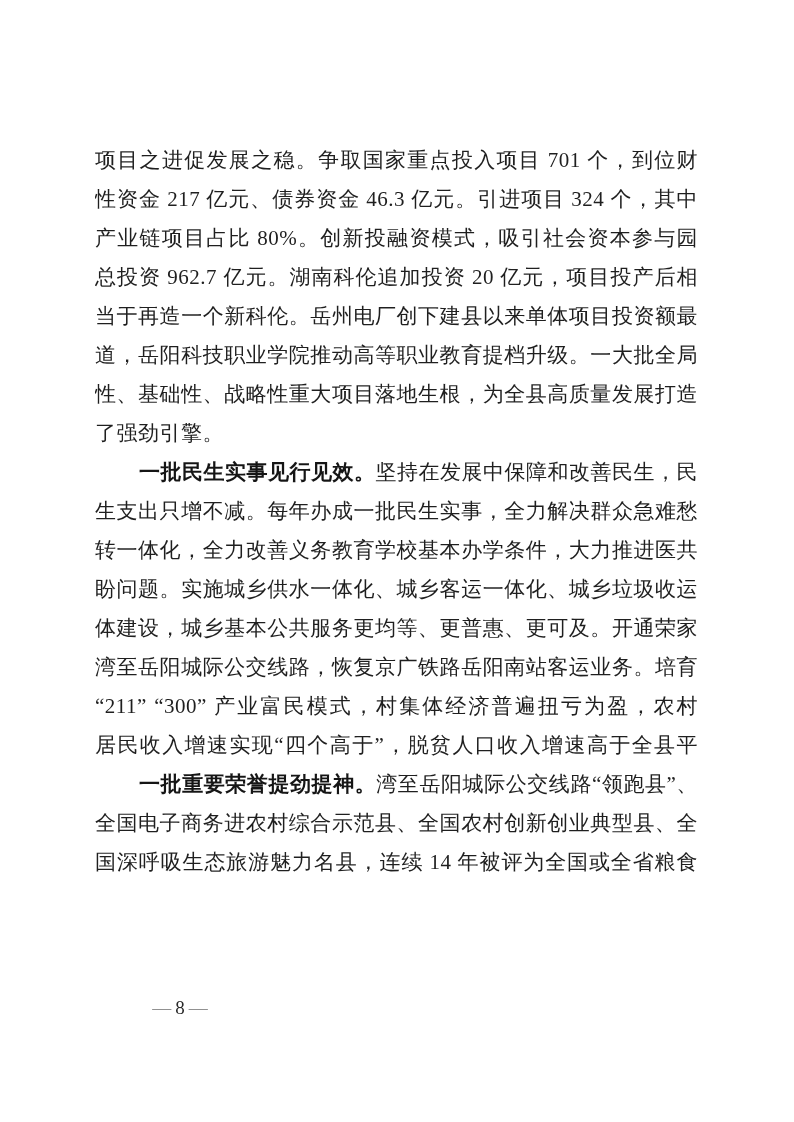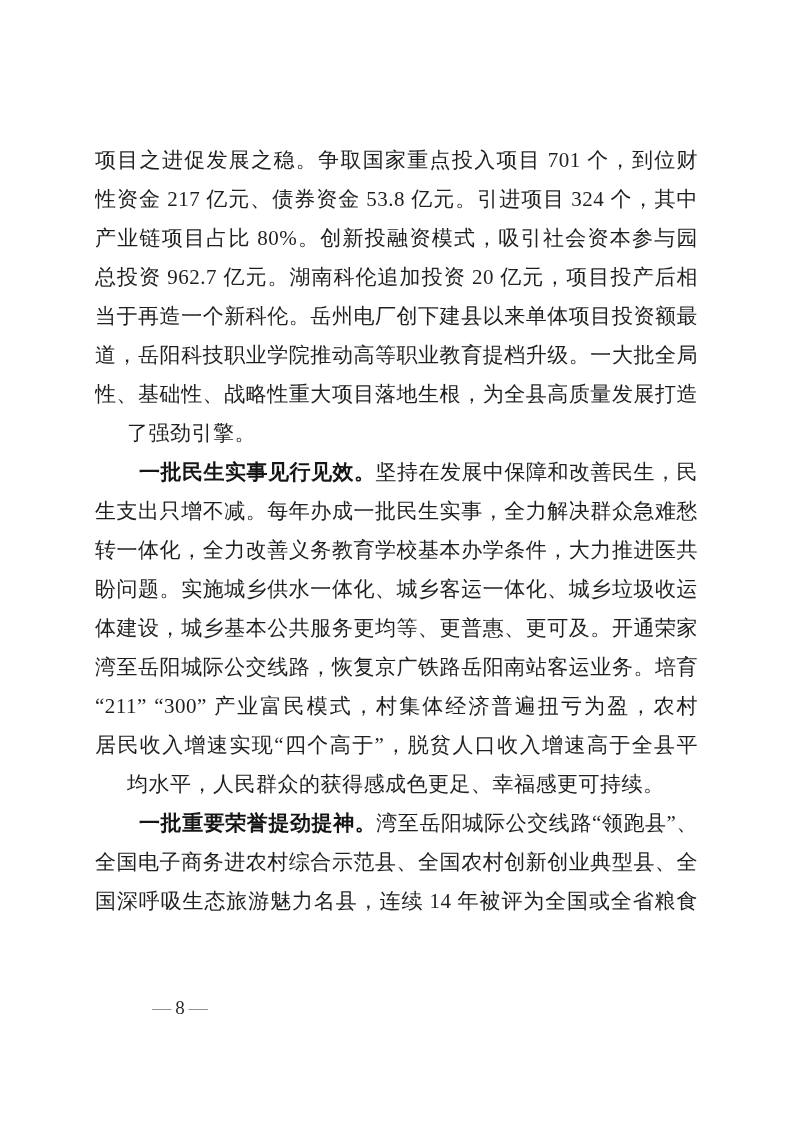--- a/index.html
+++ b/index.html
@@ -29,21 +29,20 @@
     font-size: 21px;
     letter-spacing: 0.5px;
     text-align: justify;
     text-align-last: justify;
     white-space: normal;
     overflow: hidden;
   }
   .line.end {
     text-align: center;
     text-align-last: left;
-    margin-left: 32px;
   }
   .line.indent {
     text-indent: 44px;
   }
   .lead {
     font-weight: bold;
     color: #151515;
   }
   .footer {
     position: absolute;
@@ -66,41 +65,40 @@
 </style>
 </head>
 <body>
 
 <div class="page">
 
   <div class="text-block">
 
     <div>
       <div class="line">项目之进促发展之稳。争取国家重点投入项目 701 个，到位财政</div>
-      <div class="line">性资金 217 亿元、债券资金 53.8 亿元。引进项目 324 个，其中</div>
+      <div class="line">性资金 217 亿元、债券资金 46.3 亿元。引进项目 324 个，其中</div>
       <div class="line">产业链项目占比 80%。创新投融资模式，吸引社会资本参与园区、</div>
       <div class="line">总投资 962.7 亿元。湖南科伦追加投资 20 亿元，项目投产后相</div>
       <div class="line">当于再造一个新科伦。岳州电厂创下建县以来单体项目投资额最</div>
       <div class="line">道，岳阳科技职业学院推动高等职业教育提档升级。一大批全局</div>
       <div class="line">性、基础性、战略性重大项目落地生根，为全县高质量发展打造</div>
       <div class="line end">了强劲引擎。</div>
     </div>
 
     <div>
       <div class="line indent">
         <span class="lead">一批民生实事见行见效。</span><span>坚持在发展中保障和改善民生，民</span>
       </div>
       <div class="line">生支出只增不减。每年办成一批民生实事，全力解决群众急难愁</div>
       <div class="line">转一体化，全力改善义务教育学校基本办学条件，大力推进医共</div>
       <div class="line">盼问题。实施城乡供水一体化、城乡客运一体化、城乡垃圾收运</div>
       <div class="line">体建设，城乡基本公共服务更均等、更普惠、更可及。开通荣家</div>
       <div class="line">湾至岳阳城际公交线路，恢复京广铁路岳阳南站客运业务。培育</div>
       <div class="line">“211” “300” 产业富民模式，村集体经济普遍扭亏为盈，农村</div>
       <div class="line">居民收入增速实现“四个高于”，脱贫人口收入增速高于全县平</div>
-      <div class="line end">均水平，人民群众的获得感成色更足、幸福感更可持续。</div>
     </div>
 
     <div>
       <div class="line indent">
         <span class="lead">一批重要荣誉提劲提神。</span><span>湾至岳阳城际公交线路“领跑县”、</span>
       </div>
       <div class="line">全国电子商务进农村综合示范县、全国农村创新创业典型县、全</div>
       <div class="line">国深呼吸生态旅游魅力名县，连续 14 年被评为全国或全省粮食</div>
     </div>
 

